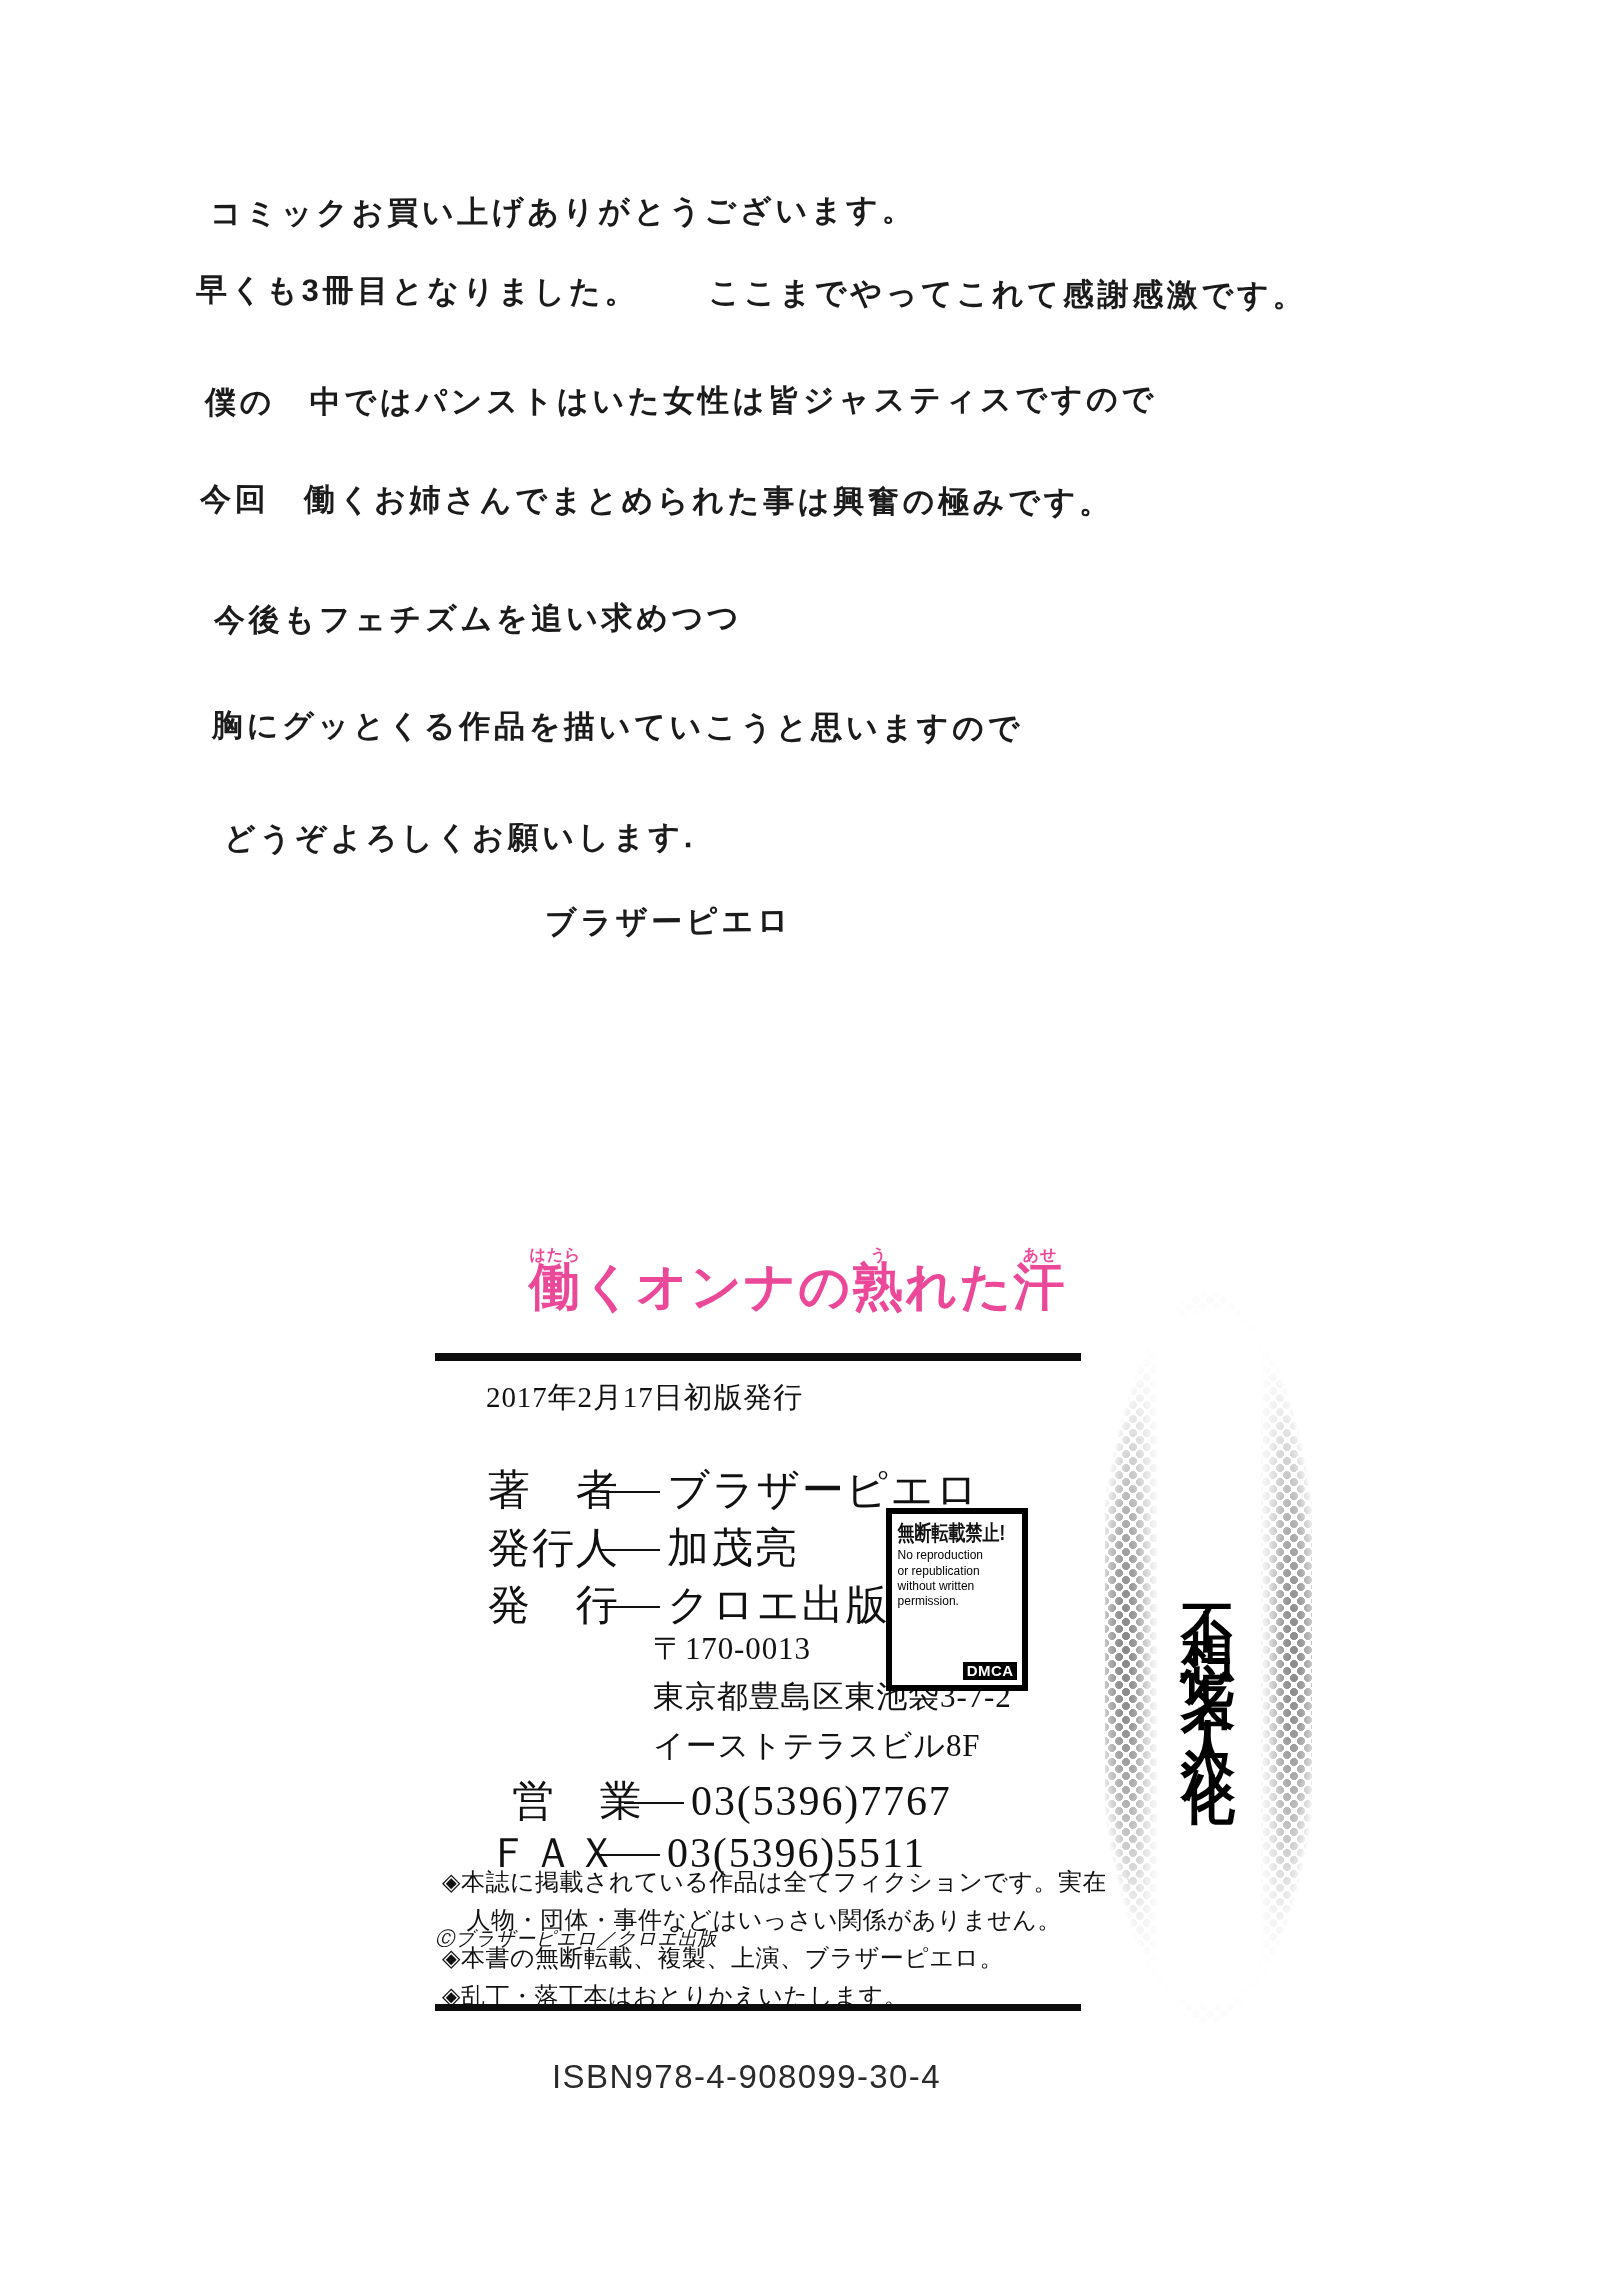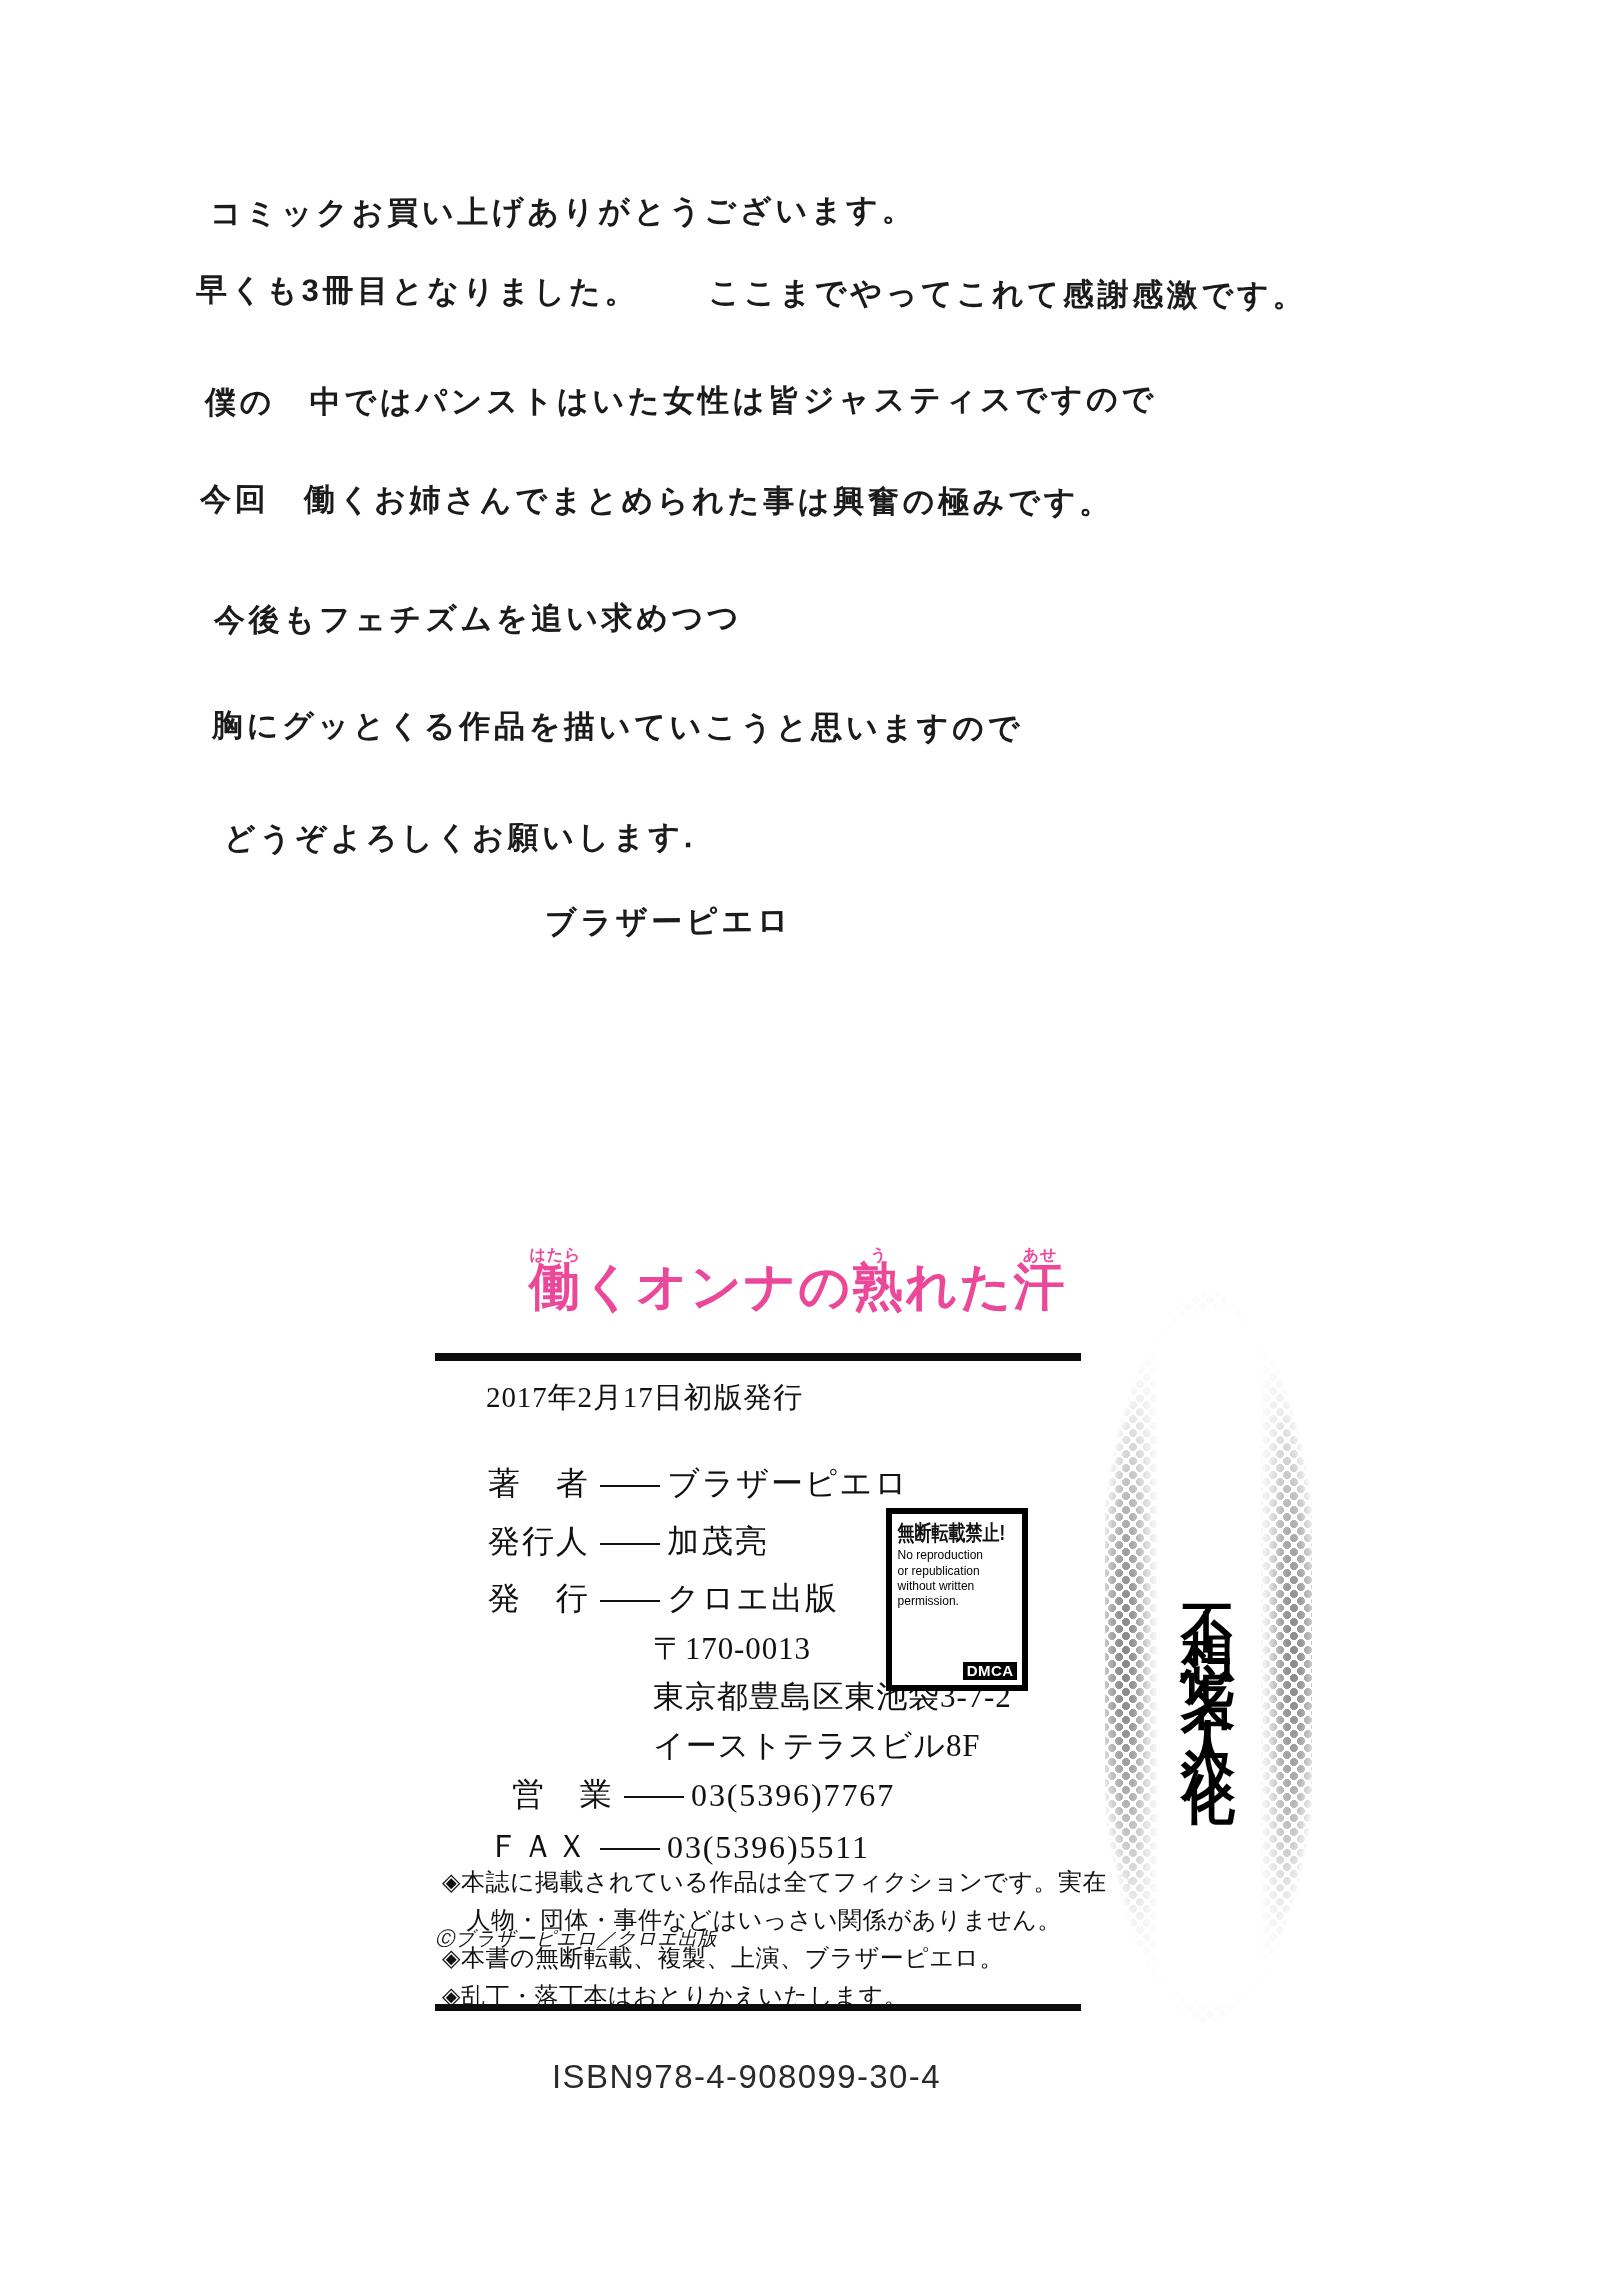--- a/index.html
+++ b/index.html
@@ -23,21 +23,21 @@
   }
   .title-block ruby { ruby-position:over; }
   .title-block rt { font-size:16px; font-weight:bold; letter-spacing:0.9px; text-align:center; }
 
   .rule { position:absolute; background:#0d0d0d; }
   .rule1 { left:435px; top:1353px; width:646px; height:8.4px; }
   .rule2 { left:435px; top:2004px; width:646px; height:6.5px; }
 
   .edition { position:absolute; left:486px; top:1378px; font-size:29px; letter-spacing:0.9px; white-space:nowrap; }
 
-  .crow { position:absolute; display:flex; align-items:center; white-space:nowrap; font-size:32px; letter-spacing:1.9px; }
+  .crow { position:absolute; display:flex; align-items:center; white-space:nowrap; font-size:42px; letter-spacing:1.9px; }
   .crow .label { display:inline-block; width:104px; }
   .crow .dash  { display:inline-block; width:60px; border-top:2.8px solid #111; margin:3.7px 7.5px 0 7.5px; }
 
   .addr { position:absolute; left:653px; font-size:31px; letter-spacing:0.9px; white-space:nowrap; }
 
   .notes { position:absolute; left:442px; top:1863px; font-size:24px; line-height:38px; letter-spacing:0.5px; white-space:nowrap; }
 
   .copyright { position:absolute; left:435px; top:1926px; font-size:19px; letter-spacing:0.9px; white-space:nowrap;font-style:italic; }
 
   .isbn {

